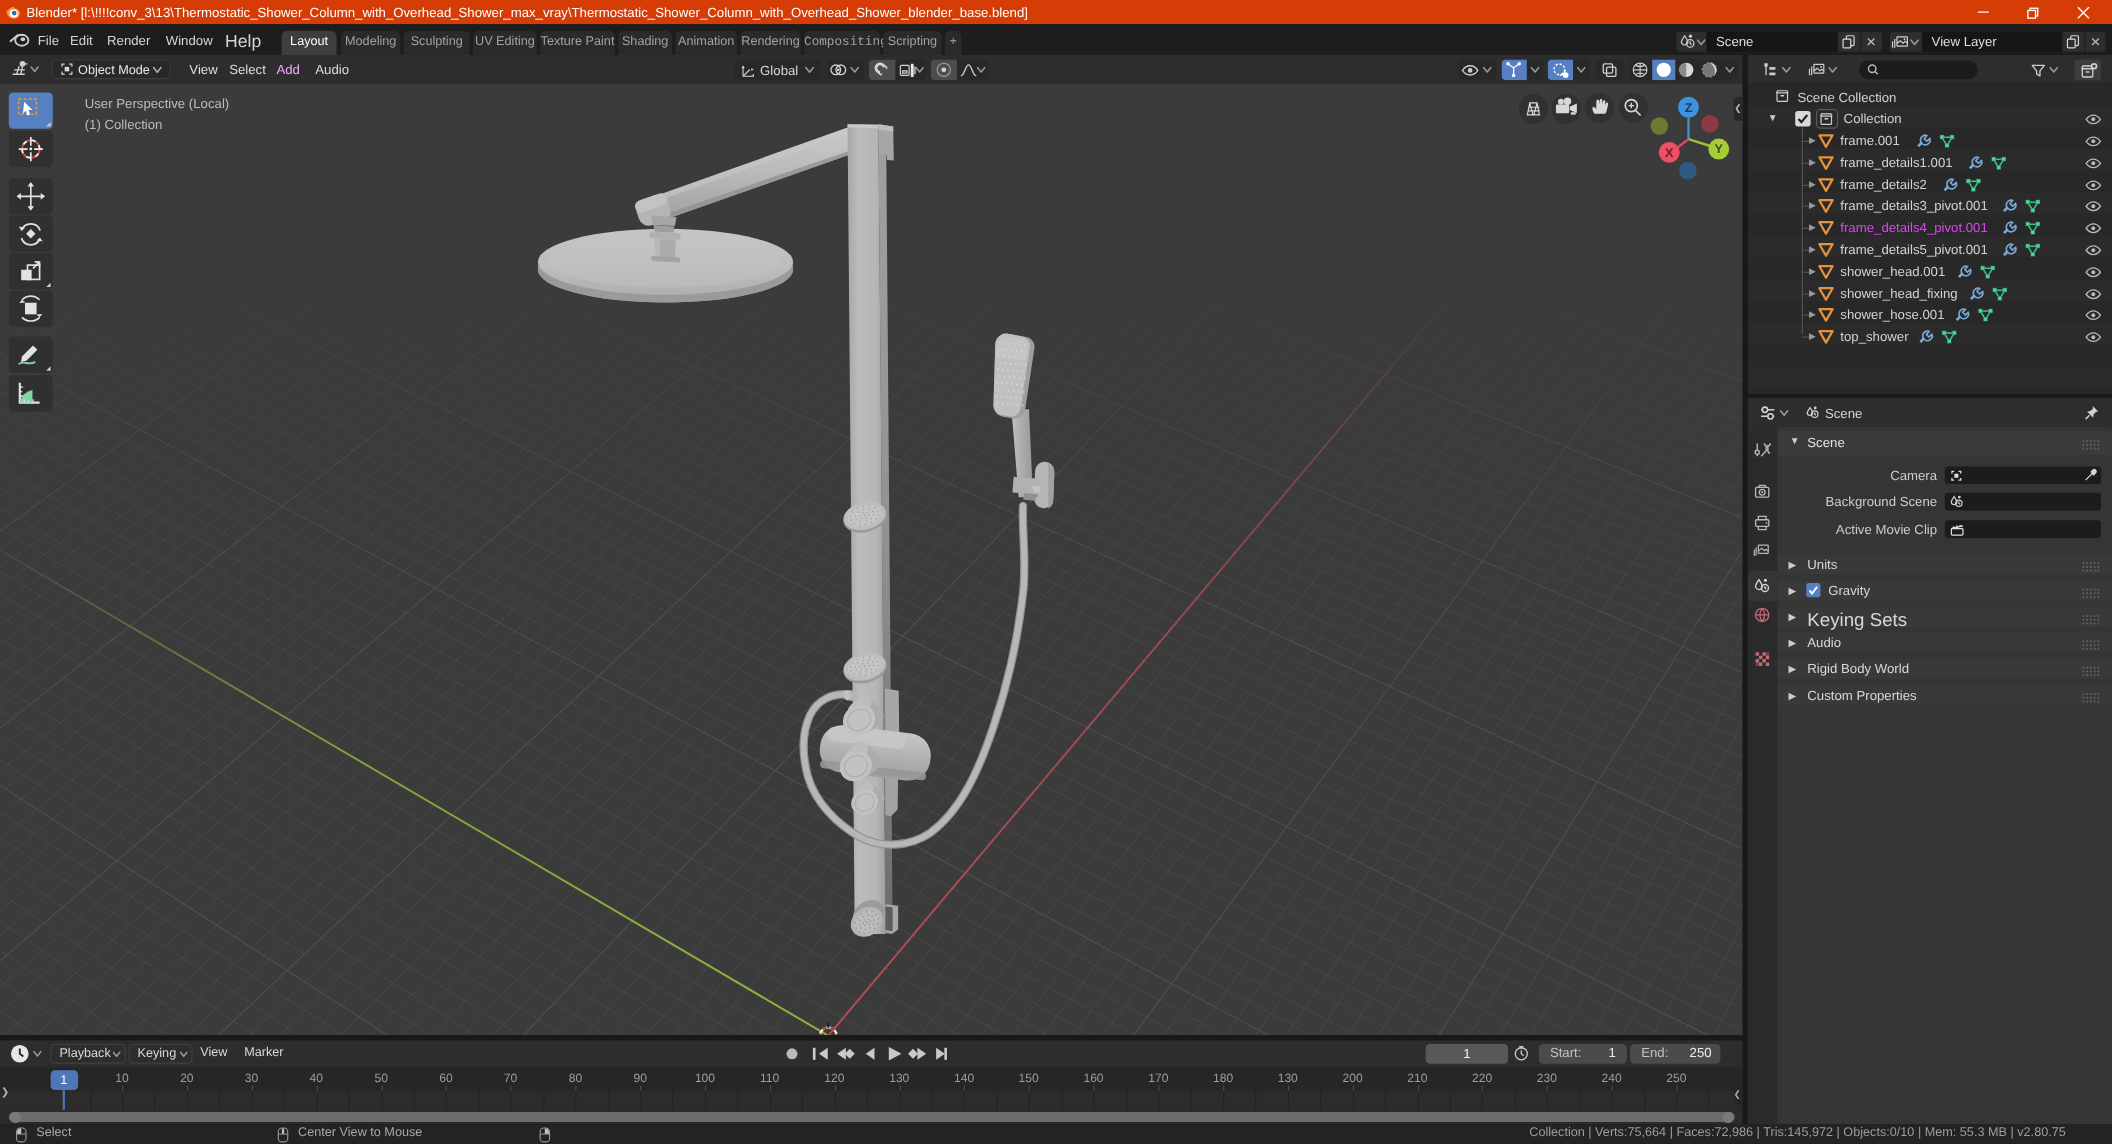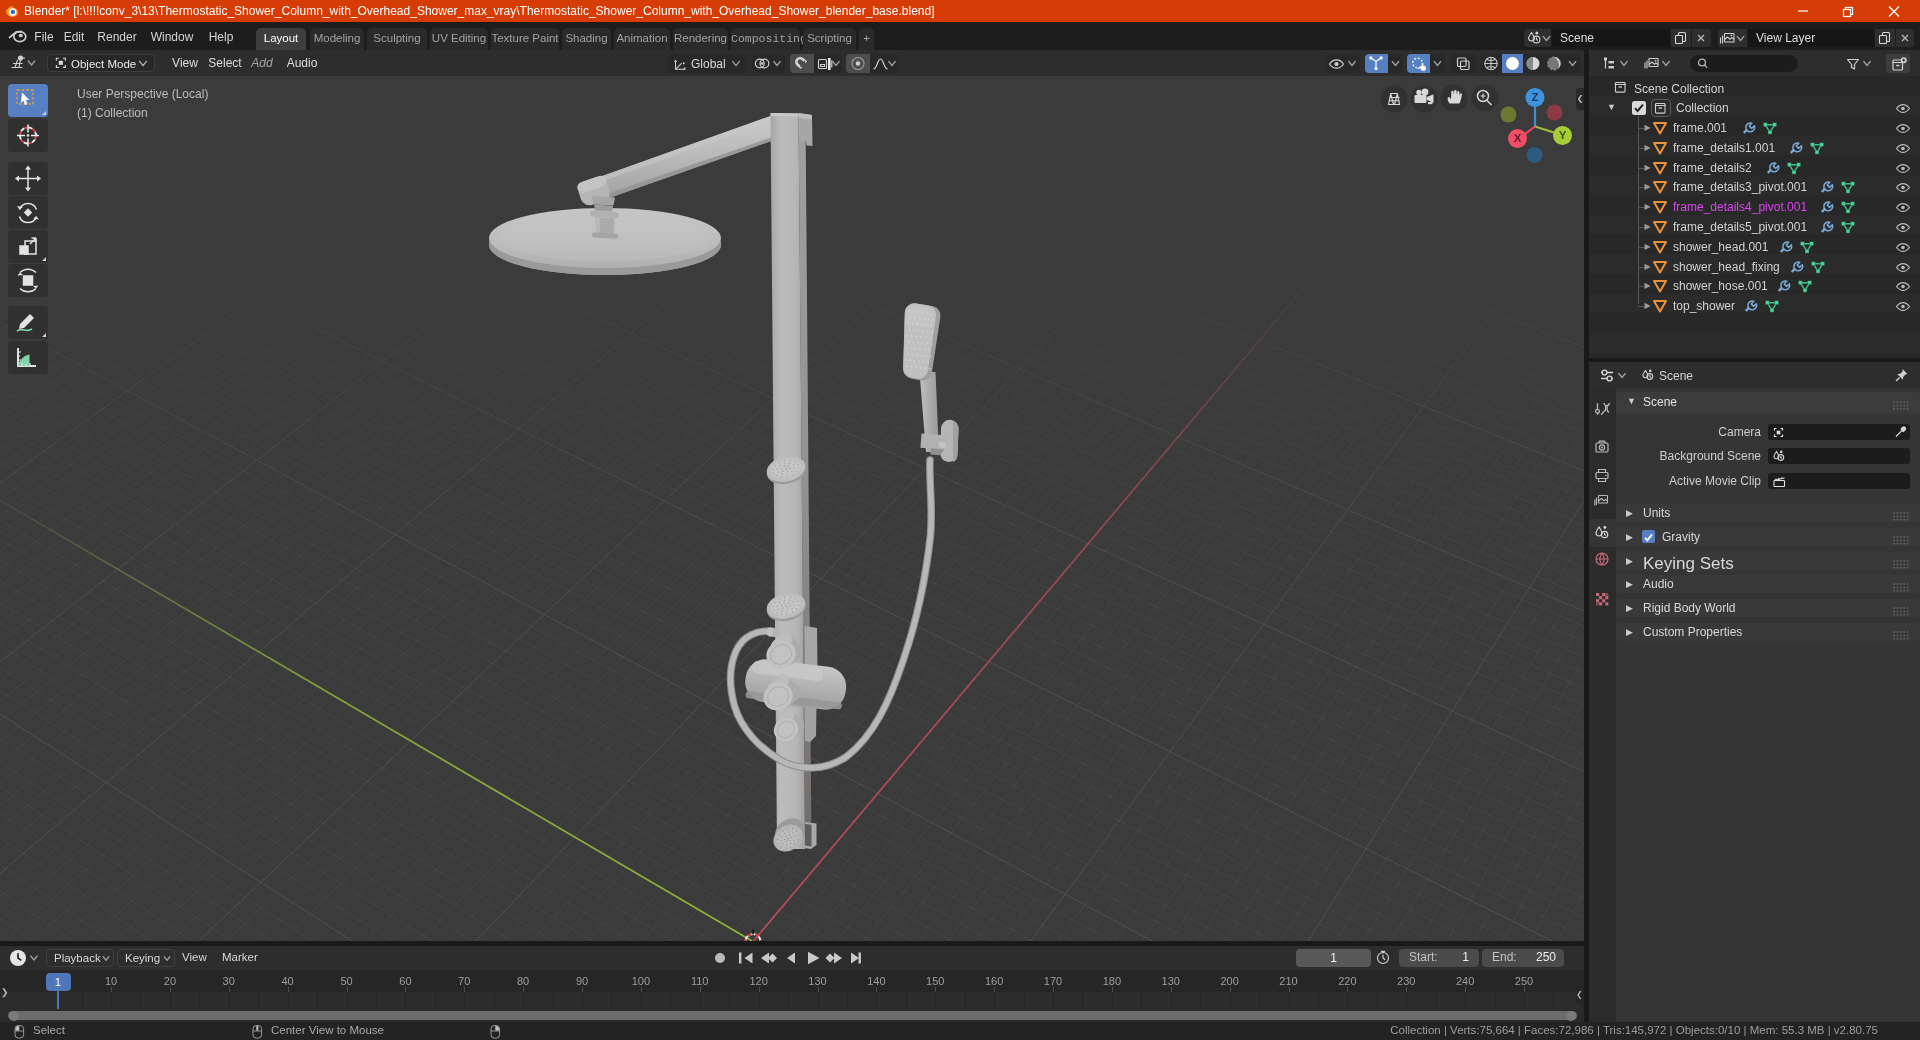--- a/index.html
+++ b/index.html
@@ -29,21 +29,21 @@
         <g stroke="#cccccc" fill="none">
 <ellipse cx="11.8" cy="10.6" rx="6.0" ry="5.0" stroke-width="1.7"></ellipse>
 <ellipse cx="12.8" cy="9.6" rx="2.1" ry="1.8" fill="#cccccc" stroke="none"></ellipse>
 <path d="M1.5 11.5 L8.2 5.9 L13.5 5.7" stroke-width="1.7" stroke-linejoin="round" stroke-linecap="round"></path>
 </g>
       </svg>
       <div class="txt" style="left:44px;top:7.5px;font-size:12px;color:#d5d5d5;transform:translateX(-50%);">File</div>
       <div class="txt" style="left:74px;top:7.5px;font-size:12px;color:#d5d5d5;transform:translateX(-50%);">Edit</div>
       <div class="txt" style="left:117px;top:7.5px;font-size:12px;color:#d5d5d5;transform:translateX(-50%);">Render</div>
       <div class="txt" style="left:172px;top:7.5px;font-size:12px;color:#d5d5d5;transform:translateX(-50%);">Window</div>
-      <div class="txt" style="left:221px;top:7.5px;font-size:12px;color:#d5d5d5;transform:translateX(-50%);">Help</div>
+      <div class="txt" style="left:221px;top:7.5px;font-size:16px;color:#d5d5d5;transform:translateX(-50%);">Help</div>
       <div class="abs" style="left:256px;top:6px;width:50px;height:22px;background:#3e3e3e;border-radius:5px 5px 0 0;color:#ffffff;font-size:11.5px;white-space:nowrap;text-align:center;line-height:21px;">Layout</div>
       <div class="abs" style="left:310px;top:6px;width:54px;height:22px;background:#2a2a2a;border-radius:5px 5px 0 0;color:#a2a2a2;font-size:11.5px;white-space:nowrap;text-align:center;line-height:21px;">Modeling</div>
       <div class="abs" style="left:367px;top:6px;width:60px;height:22px;background:#2a2a2a;border-radius:5px 5px 0 0;color:#a2a2a2;font-size:11.5px;white-space:nowrap;text-align:center;line-height:21px;">Sculpting</div>
       <div class="abs" style="left:430px;top:6px;width:58px;height:22px;background:#2a2a2a;border-radius:5px 5px 0 0;color:#a2a2a2;font-size:11.5px;white-space:nowrap;text-align:center;line-height:21px;">UV Editing</div>
       <div class="abs" style="left:491px;top:6px;width:68px;height:22px;background:#2a2a2a;border-radius:5px 5px 0 0;color:#a2a2a2;font-size:11.5px;white-space:nowrap;text-align:center;line-height:21px;">Texture Paint</div>
       <div class="abs" style="left:562px;top:6px;width:49px;height:22px;background:#2a2a2a;border-radius:5px 5px 0 0;color:#a2a2a2;font-size:11.5px;white-space:nowrap;text-align:center;line-height:21px;">Shading</div>
       <div class="abs" style="left:614px;top:6px;width:56px;height:22px;background:#2a2a2a;border-radius:5px 5px 0 0;color:#a2a2a2;font-size:11.5px;white-space:nowrap;text-align:center;line-height:21px;">Animation</div>
       <div class="abs" style="left:673px;top:6px;width:55px;height:22px;background:#2a2a2a;border-radius:5px 5px 0 0;color:#a2a2a2;font-size:11.5px;white-space:nowrap;text-align:center;line-height:21px;">Rendering</div>
       <div class="abs" style="left:731px;top:6px;width:69px;height:22px;background:#2a2a2a;border-radius:5px 5px 0 0;color:#a2a2a2;font-size:11.5px;white-space:nowrap;text-align:center;line-height:21px;font-family:Liberation Mono, monospace;">Compositing</div>
       <div class="abs" style="left:803px;top:6px;width:53px;height:22px;background:#2a2a2a;border-radius:5px 5px 0 0;color:#a2a2a2;font-size:11.5px;white-space:nowrap;text-align:center;line-height:21px;">Scripting</div>
@@ -111,21 +111,21 @@
 </g>
           </g>
         </svg>
 <div class="txt" style="left:23px;top:2.5px;font-size:11.5px;color:#e8e8e8;">Object Mode</div>
 <svg width="12" height="17" viewBox="0 0 12 17" style="position:absolute;right:4px;top:0;">
           <path d="M1.6 6.375L5 10.625L8.4 6.375" stroke="#b0b0b0" stroke-width="1.4" fill="none" stroke-linecap="round" stroke-linejoin="round"></path>
         </svg>
 </div>
       <div class="txt" style="left:185px;top:55.5px;font-size:12px;color:#dcdcdc;transform:translateX(-50%);top:6px;">View</div>
       <div class="txt" style="left:225px;top:55.5px;font-size:12px;color:#dcdcdc;transform:translateX(-50%);top:6px;">Select</div>
-      <div class="txt" style="left:262px;top:55.5px;font-size:12px;color:#a3a3a3;transform:translateX(-50%);top:6px;font-style:italic;">Add</div>
+      <div class="txt" style="left:262px;top:55.5px;font-size:12px;color:#f0abfc;transform:translateX(-50%);top:6px;">Add</div>
       <div class="txt" style="left:302px;top:55.5px;font-size:12px;color:#dcdcdc;transform:translateX(-50%);top:6px;">Audio</div>
       <div class="abs" style="left:668px;top:4px;width:78px;height:19px;background:#282828;border-radius:4px;">
 <svg width="20" height="19" viewBox="0 0 20 19" style="position:absolute;left:2px;top:0;">
           <g transform="scale(0.85) translate(1.5,1.5)">
             <g stroke="#d0d0d0" fill="none" stroke-width="1.2">
 <path d="M5 16.5 L16 16.5 M5 16.5 L5 6"></path>
               <path d="M5 16.5 L12.2 9.3"></path>
 <path d="M3.2 8 L5 5 L6.8 8 Z" fill="#d0d0d0" stroke="none"></path>
 <path d="M13.6 7.9 L16.4 9.1 L13.9 11 Z" fill="#d0d0d0" stroke="none"></path>
 <path d="M16 14 l0 2.5 l-2.5 0" stroke-width="1.2"></path>

